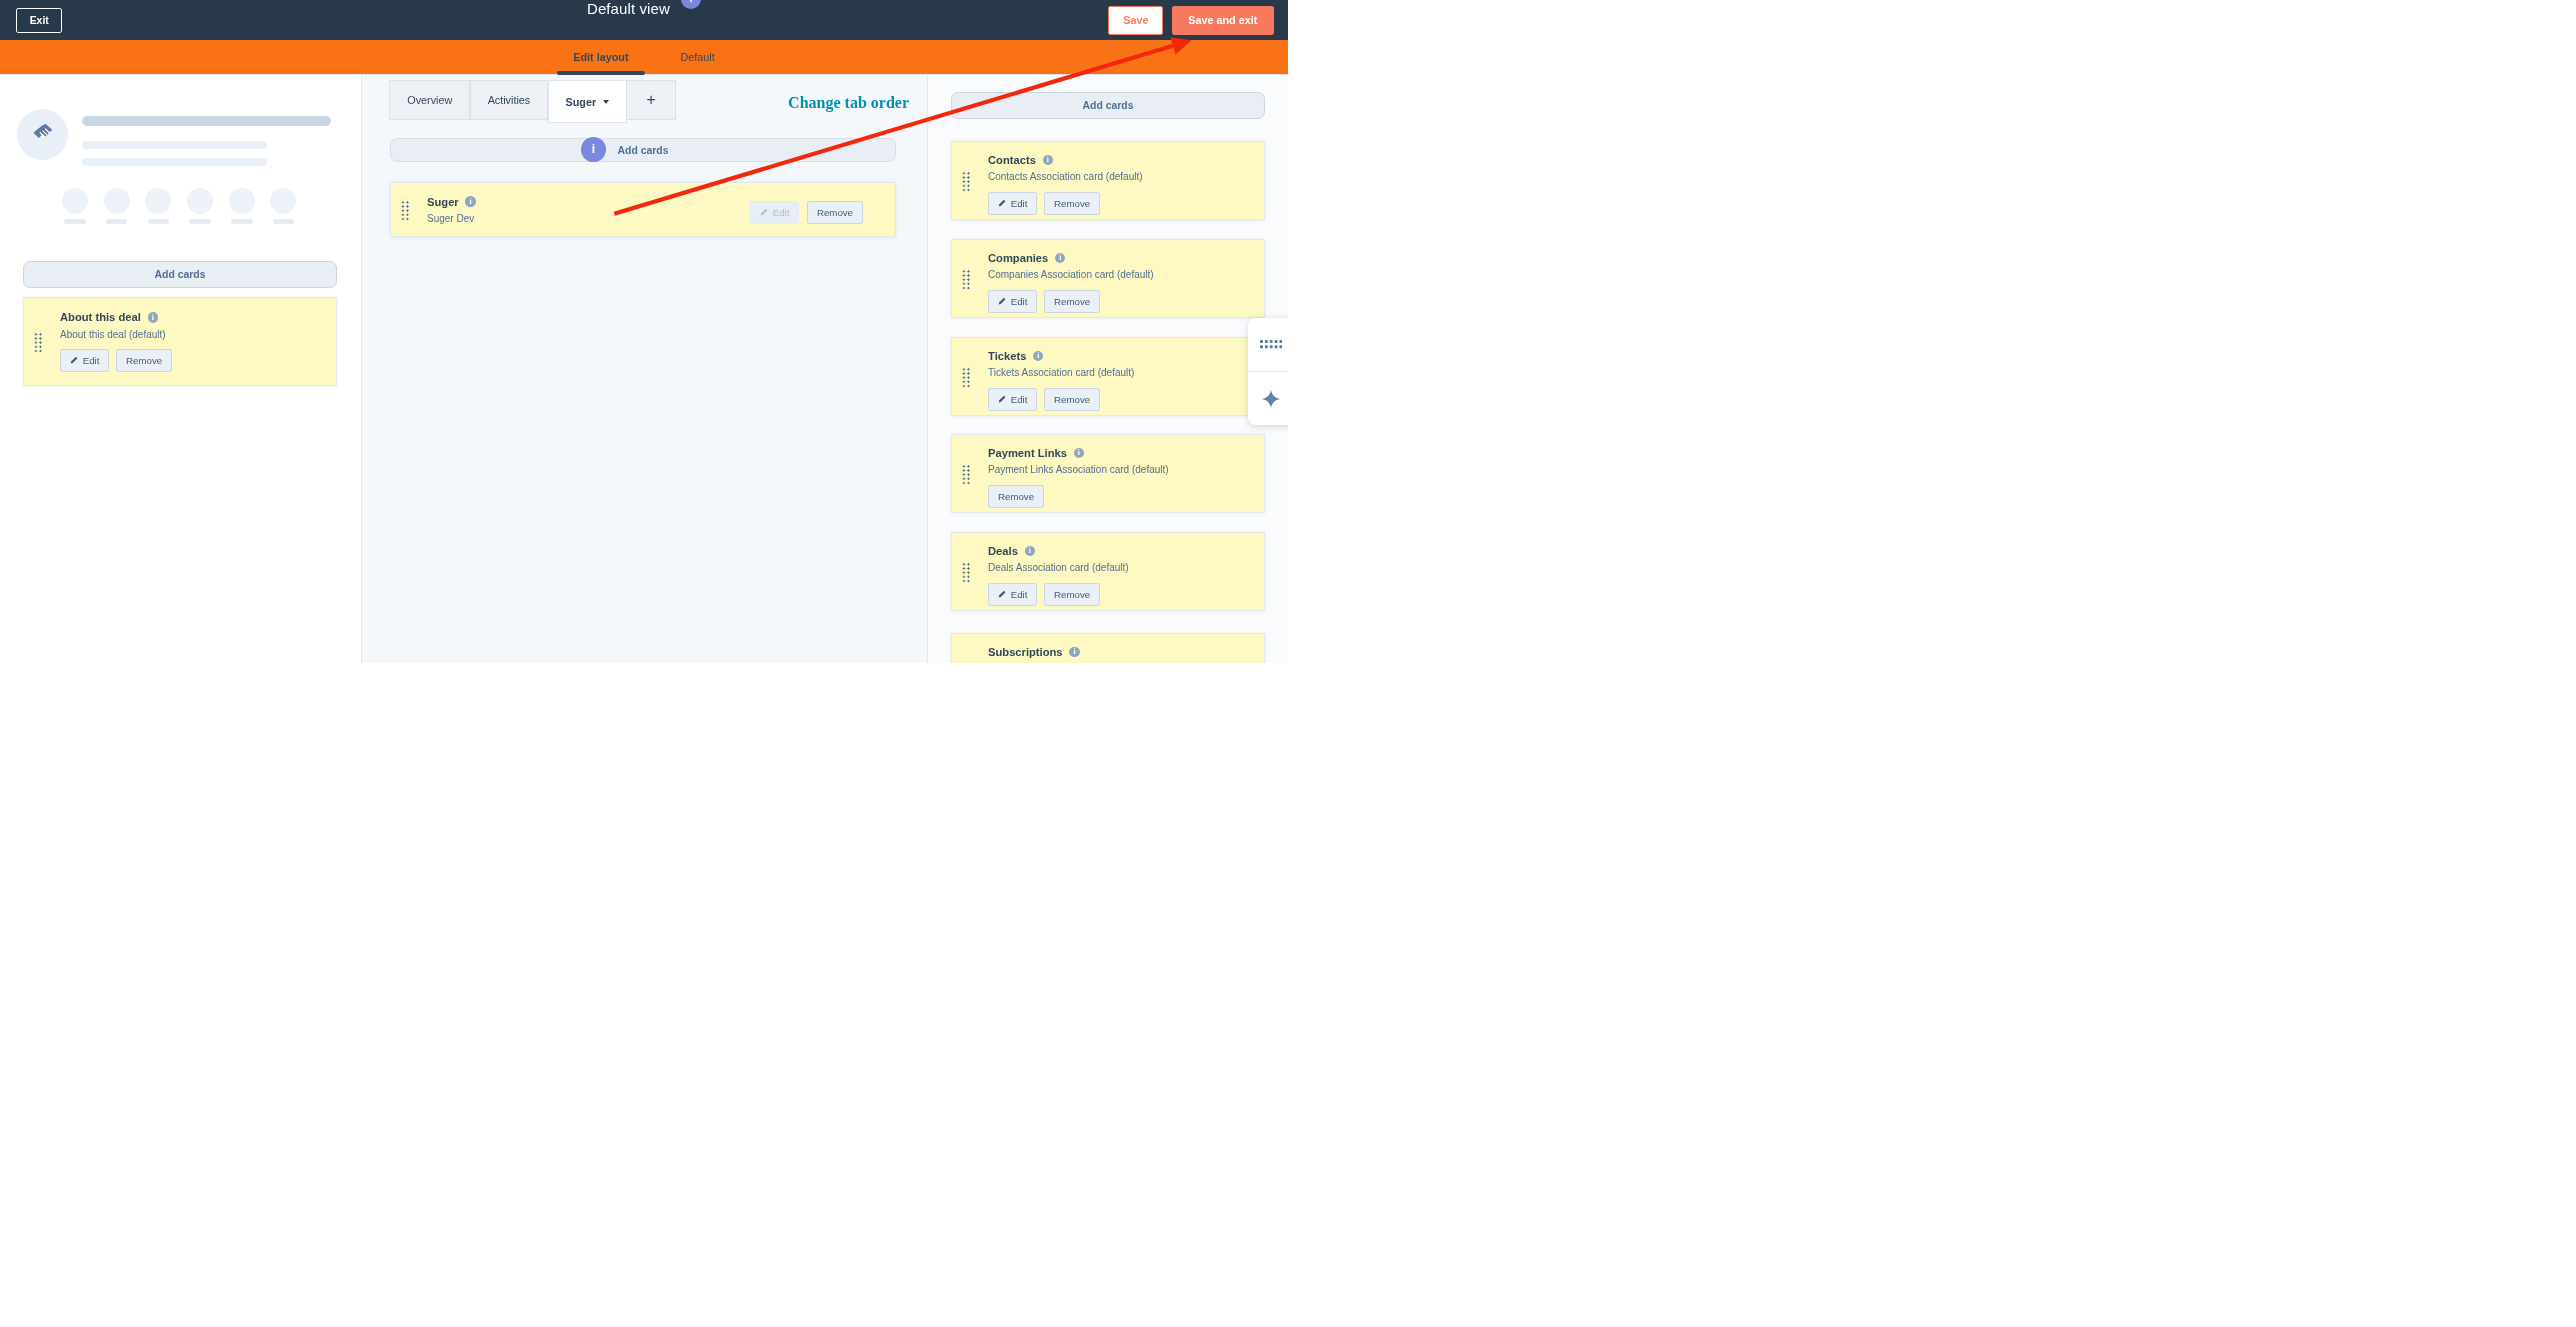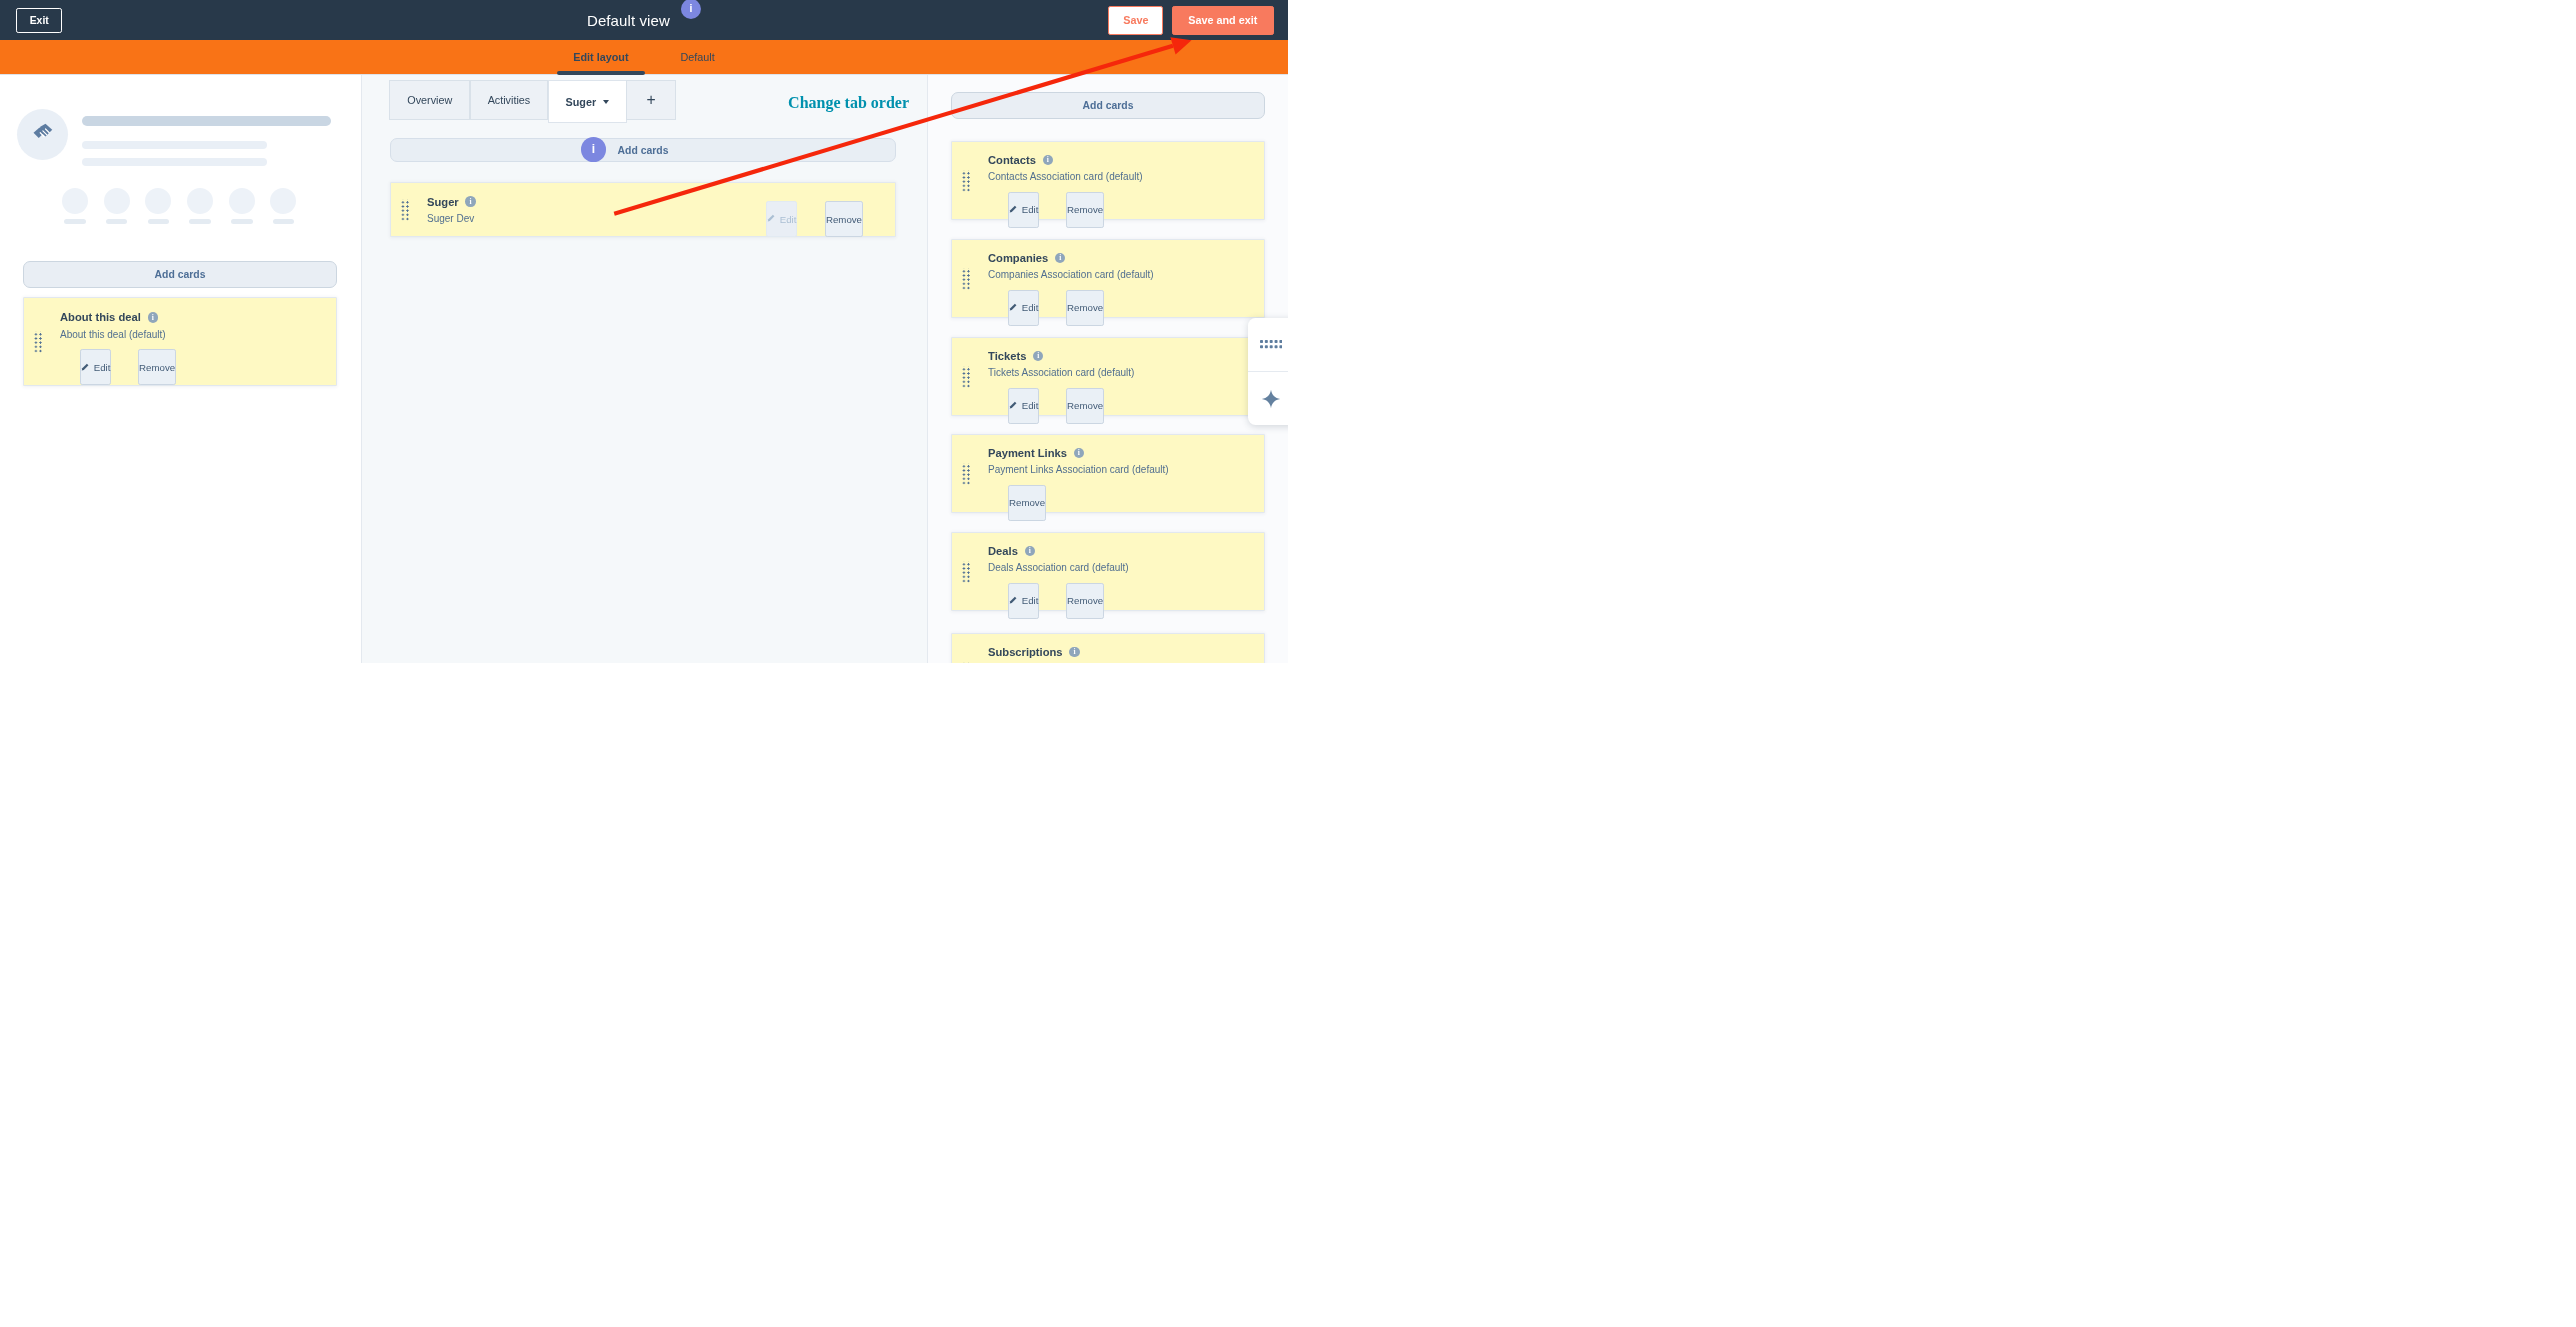--- a/index.html
+++ b/index.html
@@ -6,21 +6,21 @@
   html,body { background:#fff; }
   body { font-family: "Liberation Sans", sans-serif; color: var(--navy, #33475b); }
   .page { position: relative; width: 1288px; height: 663px; overflow: hidden; background:#fff; }
 
   
   .topbar { height: 40px; background: var(--navbar, #28394a); display: flex; align-items: center; position: relative; z-index: 5; }
   .exit-btn { margin-left: 16px; background: transparent; border: 1.5px solid #fff; color: #fff;
               font-weight: bold; font-size: 10.4px; padding: 6px 12.7px; border-radius: 2.2px;
               font-family: inherit; cursor: pointer; }
   .topbar-title-wrap { position: absolute; left: 50%; transform: translateX(-50%); height: 100%;
-              display: flex; align-items: center; gap: 11.2px; }
+              display: flex; gap: 11.2px; }
   .topbar-title { font-size: 15px; font-weight: 500; color: #fff; letter-spacing: 0.1px; }
   .badge-purple { width: 20px; height: 20px; border-radius: 50%; background: var(--purple, #7c87e0);
               color: #fff; font-size: 10.4px; font-weight: bold; display: flex; align-items: center;
               justify-content: center; position: relative; top: -11.2px; cursor: pointer; }
   .topbar-actions { margin-left: auto; display: flex; gap: 8.2px; margin-right: 14px; }
   .btn-save { background: #fff; color: var(--coral, #f87a5e); border: 0.7px solid var(--coral, #f87a5e);
               font-weight: bold; font-size: 10.8px; height: 29px; padding: 0 14px; border-radius: 2.2px;
               font-family: inherit; cursor: pointer; }
   .btn-save-exit { background: var(--coral, #f87a5e); color: #fff; border: 0.7px solid var(--coral, #f87a5e);
               font-weight: bold; font-size: 10.8px; height: 29px; padding: 0 15.7px; border-radius: 2.2px;
@@ -62,23 +62,23 @@
           background-image: radial-gradient(circle, #4f6f94 1px, transparent 1.1px);
           background-size: 4.5px 4.2px; background-position: 0.7px 0.7px; cursor: grab; }
   .card-pad { padding: 13.4px 13.4px 0 36px; }
   .card-title-row { display:flex; align-items:center; gap:6.7px; }
   .card-title { font-size:11.2px; font-weight:bold; color:#33475b; }
   .info-dot { width:10.4px; height:10.4px; border-radius:50%; background:#8fa6bb; color:#fff; flex:none;
               font-size:7.5px; font-weight:bold; font-family:"Liberation Serif", serif;
               display:inline-flex; align-items:center; justify-content:center; cursor:pointer; }
   .card-sub { font-size:10px; color:var(--subtle-text,#516f90); margin-top:5.2px; }
   .card-actions { display:flex; gap:6.7px; margin-top:9.7px; }
-  .sec-btn { height:36px; padding:0 0; background:#eaf0f6; border:0.7px solid #cbd6e2; border-radius:2.2px;
+  .sec-btn { height:23px; padding:0 9px; background:#eaf0f6; border:0.7px solid #cbd6e2; border-radius:2.2px;
              color:#425b76; font-size:9.7px; font-family:inherit; display:inline-flex; align-items:center;
-             gap:4.5px; cursor:pointer;margin-left:20px; }
+             gap:4.5px; cursor:pointer; }
   .sec-btn svg { flex:none; }
   .sec-btn.disabled { background:#e9eef5; border-color:#e2eaf2; color:#abbfd3; cursor:default; }
 
   
   .record-tabs { position:absolute; left:28px; top:5.2px; display:flex; align-items:flex-start; }
   .rtab { height:40px; padding:0 17px; background:#edf1f6; border:0.7px solid #d9e1e9; margin-left:-0.7px;
           display:flex; align-items:center; justify-content:center; font-size:10.8px; color:#33475b; cursor:pointer; }
   .rtab.active { background:#fff; height:43px; font-weight:bold; gap:6.7px; border-color:#dde4ec; }
   .rtab.plus { font-size:15.7px; padding:0 19.4px; font-weight:400; }
   .caret-down { width:0; height:0; border-left:3.4px solid transparent; border-right:3.4px solid transparent;

